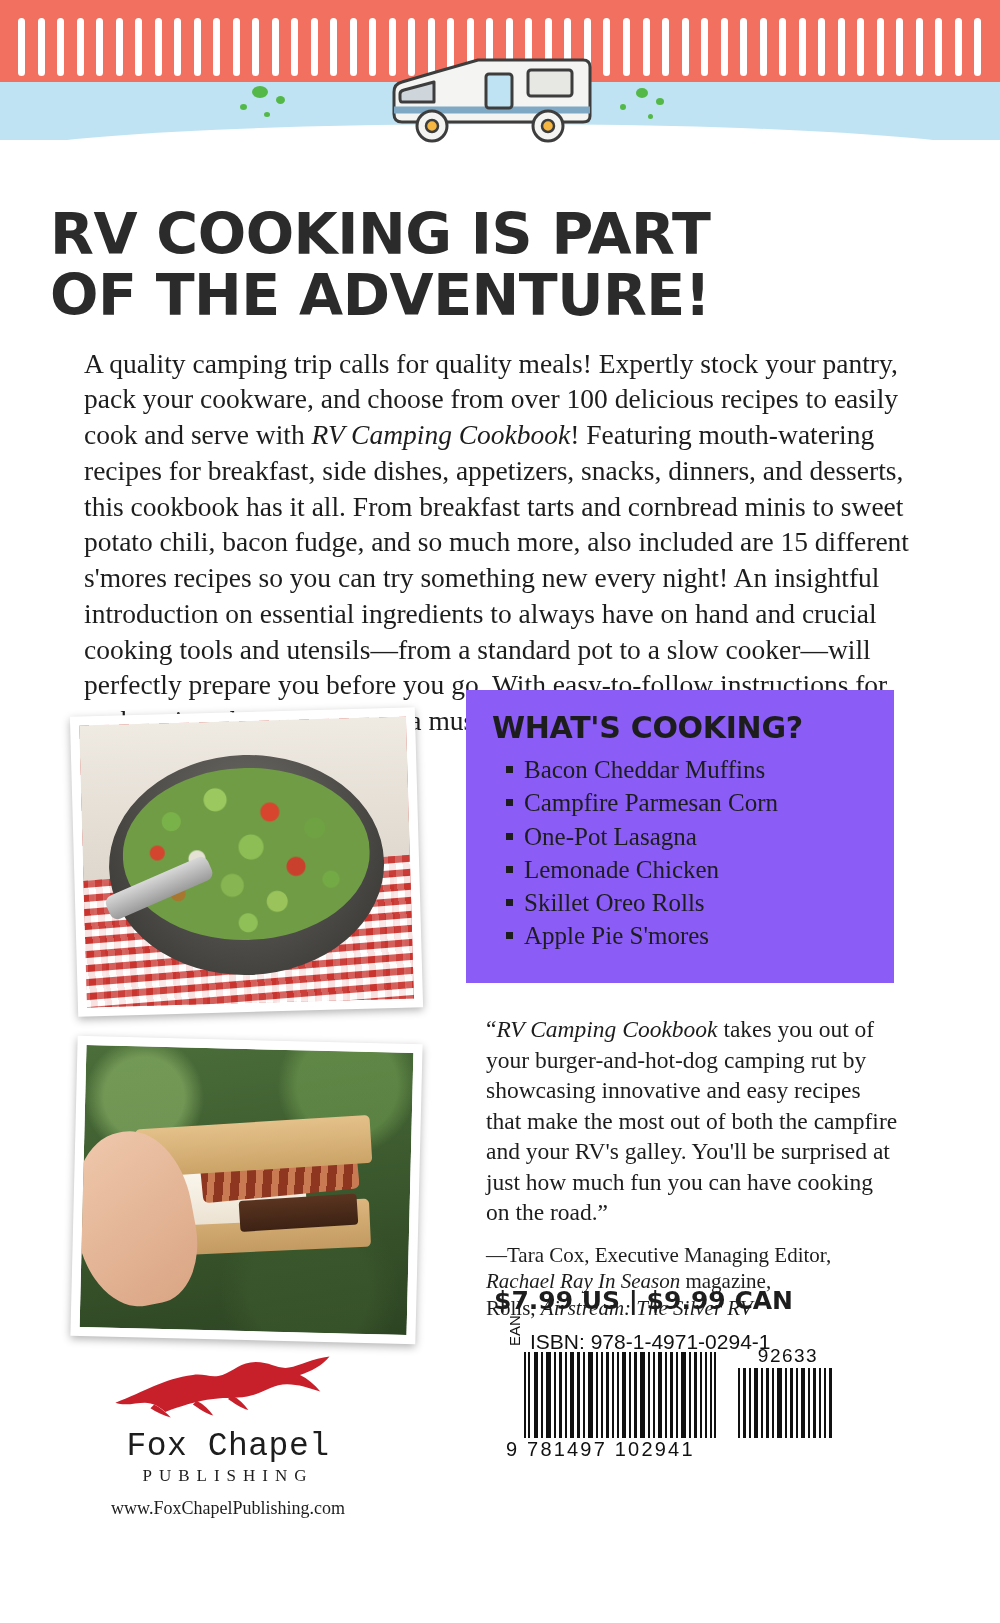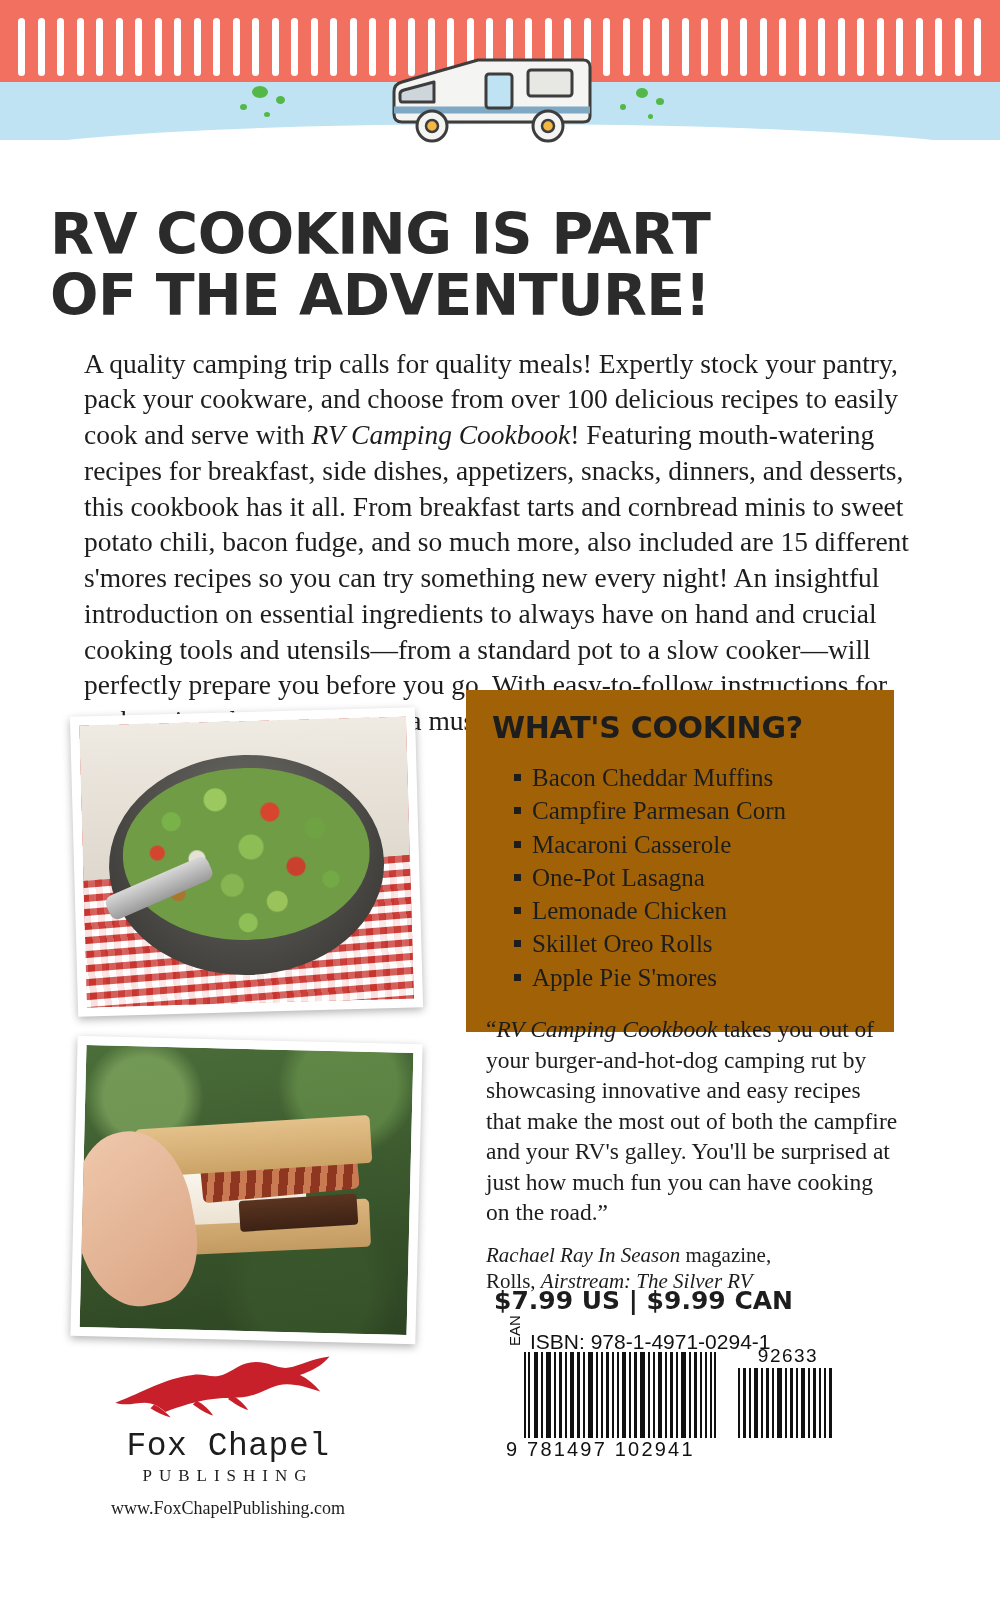--- a/index.html
+++ b/index.html
@@ -248,33 +248,33 @@
   }
 
   
   .cooking-box {
     position: absolute;
     left: 466px;
     top: 690px;
     width: 428px;
     padding: 20px 26px 22px 26px;
     box-sizing: border-box;
-    background: #a16207;
+    background: #8b5cf6;
   }
   .cooking-title {
     font-family: "DejaVu Sans", sans-serif;
     font-weight: bold;
     font-size: 30px;
     color: #1d1d1d;
     margin: 0 0 8px 0;
     letter-spacing: -0.3px;
   }
   .cooking-list {
     list-style: none;
-    margin: 16px;
+    margin: 8px;
     padding: 0;
   }
   .cooking-list li {
     position: relative;
     padding-left: 24px;
     font-family: "Liberation Serif", serif;
     font-size: 25px;
     line-height: 1.33;
     color: #1d1d1d;
   }
@@ -533,31 +533,31 @@
       <div class="cracker-top"></div>
       <div class="thumb"></div>
     </div>
   </div>
 
   <div class="cooking-box">
     <div class="cooking-title">WHAT'S COOKING?</div>
     <ul class="cooking-list">
       <li>Bacon Cheddar Muffins</li>
       <li>Campfire Parmesan Corn</li>
-      <li>Macaroni Casserole</li>
       <li>One-Pot Lasagna</li>
       <li>Lemonade Chicken</li>
       <li>Skillet Oreo Rolls</li>
       <li>Apple Pie S'mores</li>
     </ul>
   </div>
 
   <div class="quote">
     <span>“</span><em>RV Camping Cookbook</em><span> takes you out of your burger-and-hot-dog camping rut by showcasing innovative and easy recipes that make the most out of both the campfire and your RV's galley. You'll be surprised at just how much fun you can have cooking on the road.”</span>
     <div class="quote-attrib">
+      <div>—Tara Cox, Executive Managing Editor,</div>
       <div><em>Rachael Ray In Season</em><span> magazine,</span></div>
       <div><span>Rolls, </span><em>Airstream: The Silver RV</em></div>
     </div>
   </div>
 
   <div class="price">$7.99 US | $9.99 CAN</div>
 
   <div class="isbn">ISBN: 978-1-4971-0294-1</div>
   <div class="ean-label">EAN</div>
 

